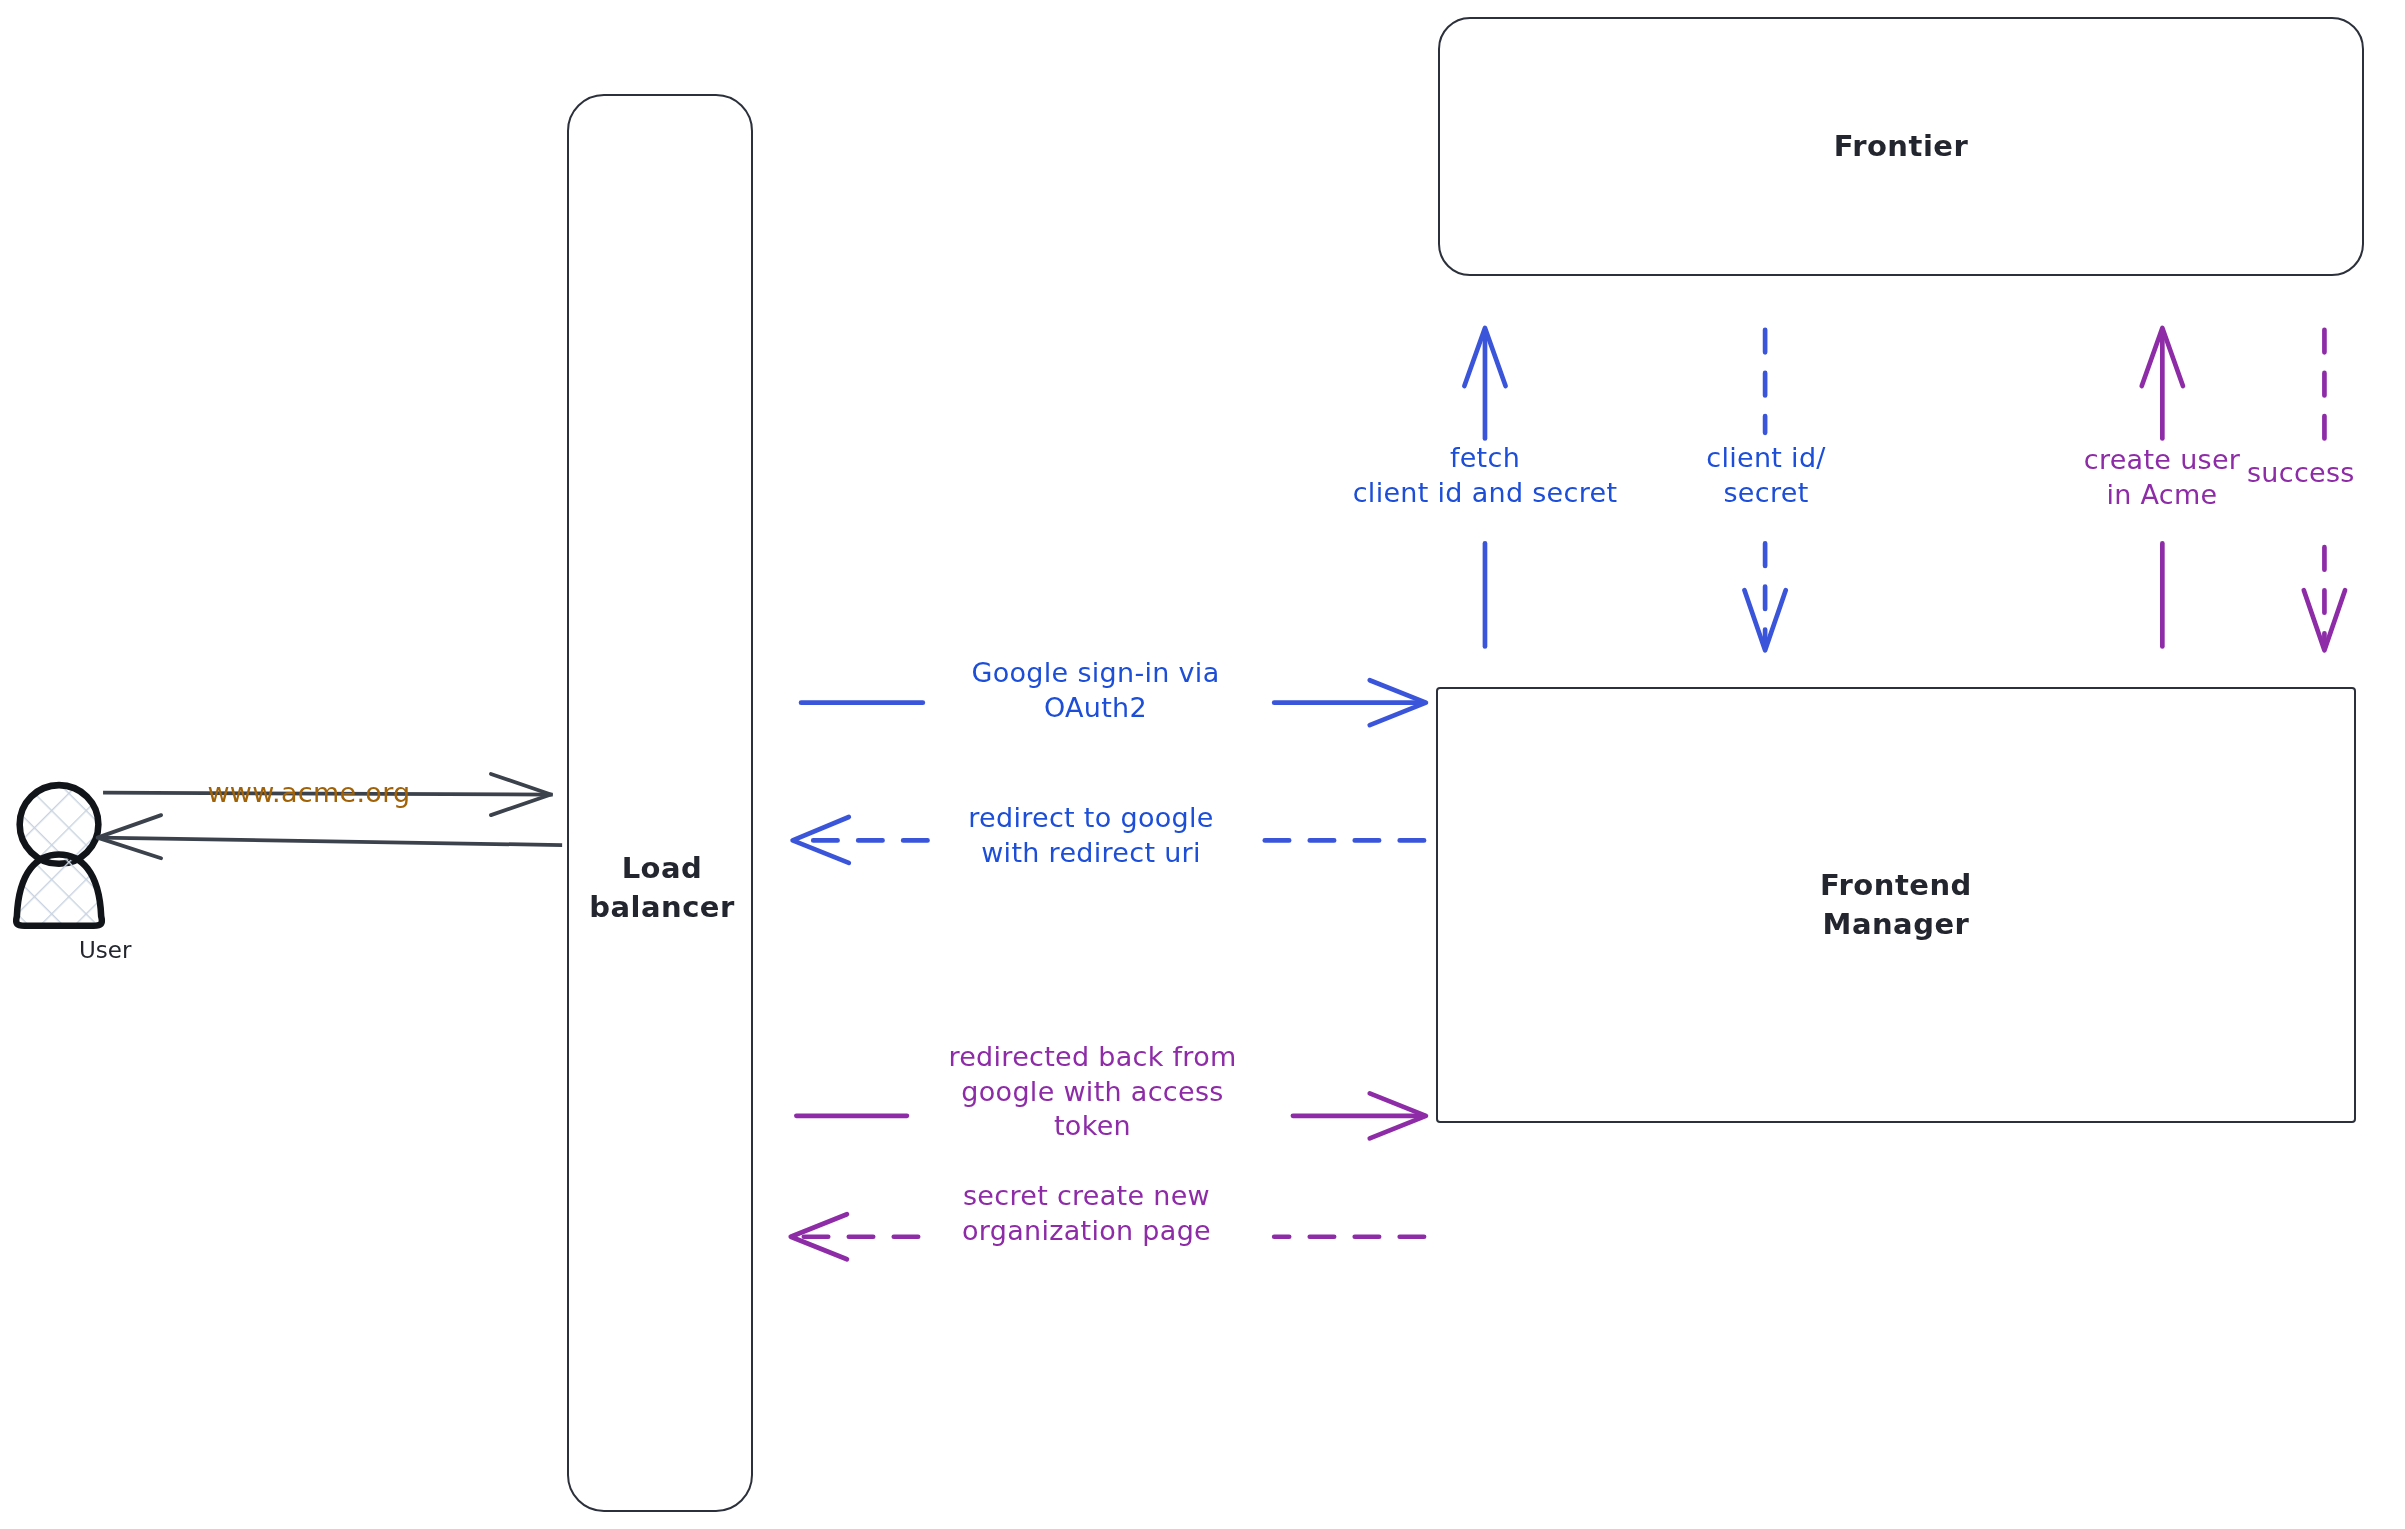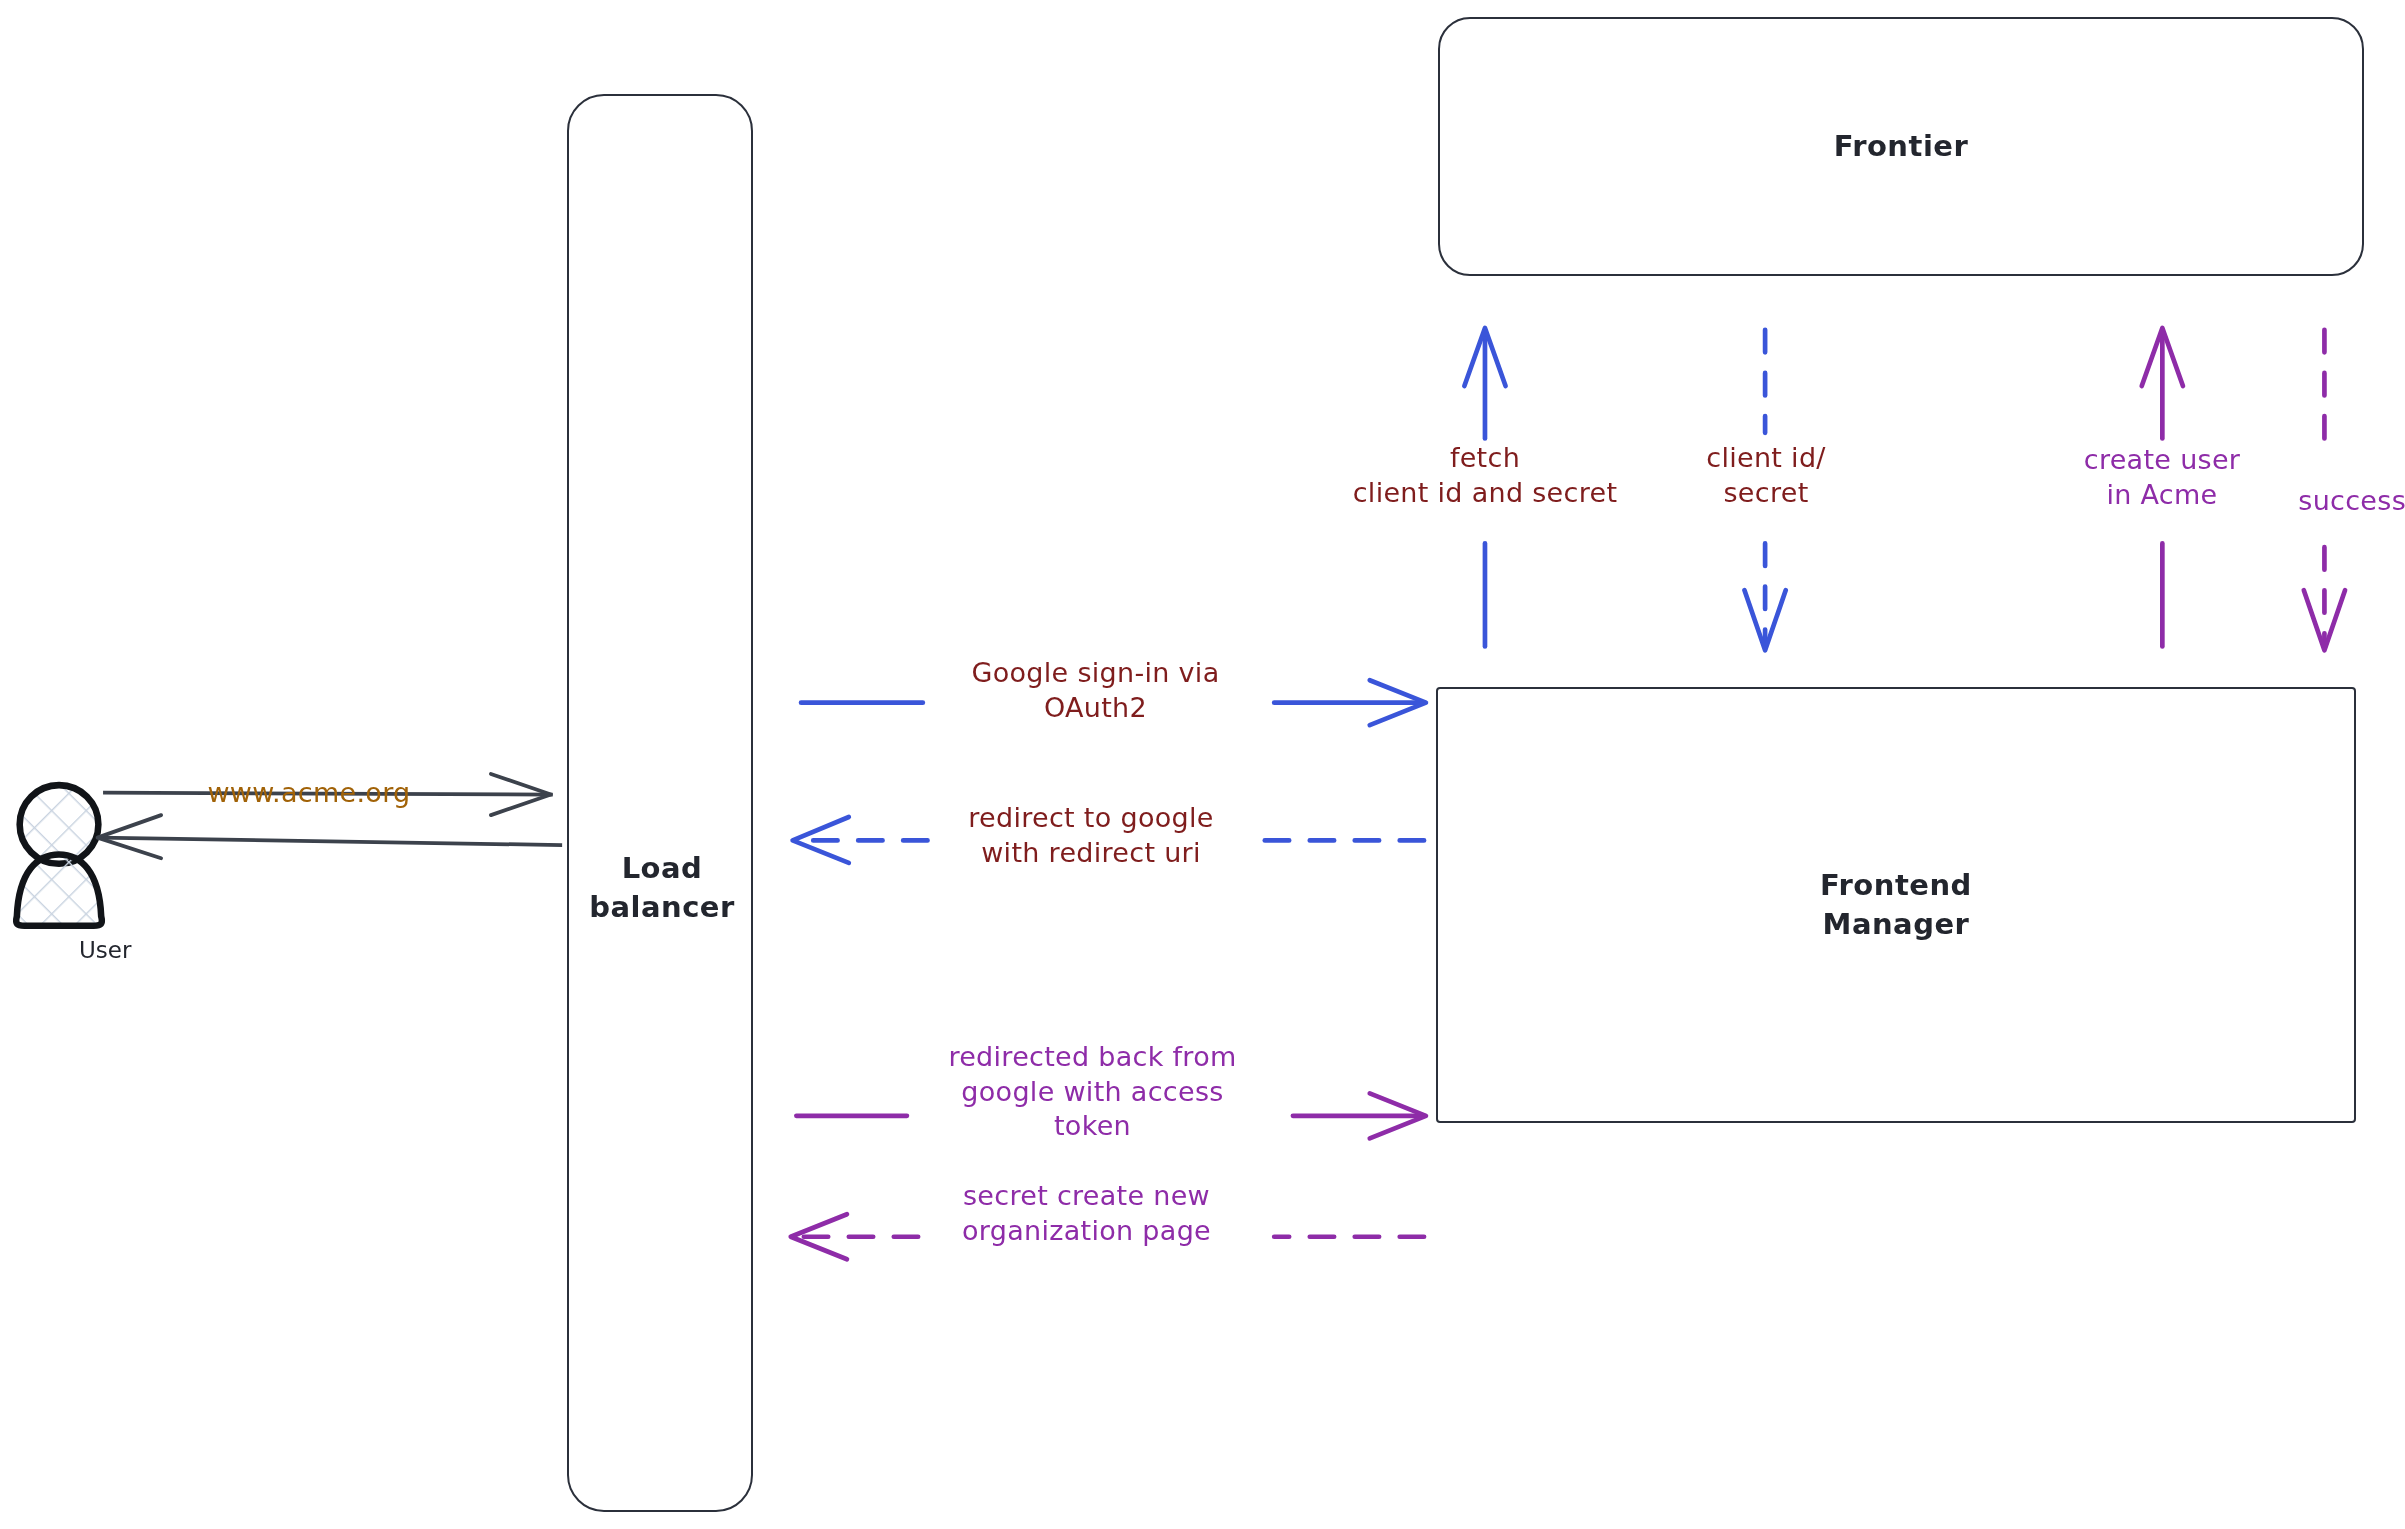--- a/index.html
+++ b/index.html
@@ -68,21 +68,21 @@
   #loadbalancer-box .node-label { font-size: 29px; }
   .edge-label {
     position: absolute;
     text-align: center;
     line-height: 1.28;
     white-space: pre-line;
     letter-spacing: 0.3px;
     font-family: "DejaVu Sans", sans-serif;
     pointer-events: none;
   }
-  .lbl-blue { color: #7f1d1d; font-size: 27px; }
+  .lbl-blue { color: #1d4ed8; font-size: 27px; }
   .lbl-purple { color: #8e2ca8; font-size: 27px; }
   .lbl-black { color: #a16207; font-size: 27px; }
   .actor-caption {
     position: absolute;
     left: 9.4px;
     top: 937px;
     width: 122px;
     text-align: right;
     font-size: 23px;
     color: #23262e;
@@ -199,16 +199,16 @@
 
   <div class="edge-label lbl-blue" style="left:1293px; top:441px; width:384px;">fetch
 client id and secret</div>
 
   <div class="edge-label lbl-blue" style="left:1677px; top:441px; width:178px;">client id/
 secret</div>
 
   <div class="edge-label lbl-purple" style="left:2024px; top:443px; width:276px;">create user
 in Acme</div>
 
-  <div class="edge-label lbl-purple" style="left:2247px; top:484px; width:159px; text-align:right;">success</div>
+  <div class="edge-label lbl-purple" style="left:2247px; top:456px; width:159px; text-align:left;">success</div>
 
 </div>
 
 
 </body></html>

